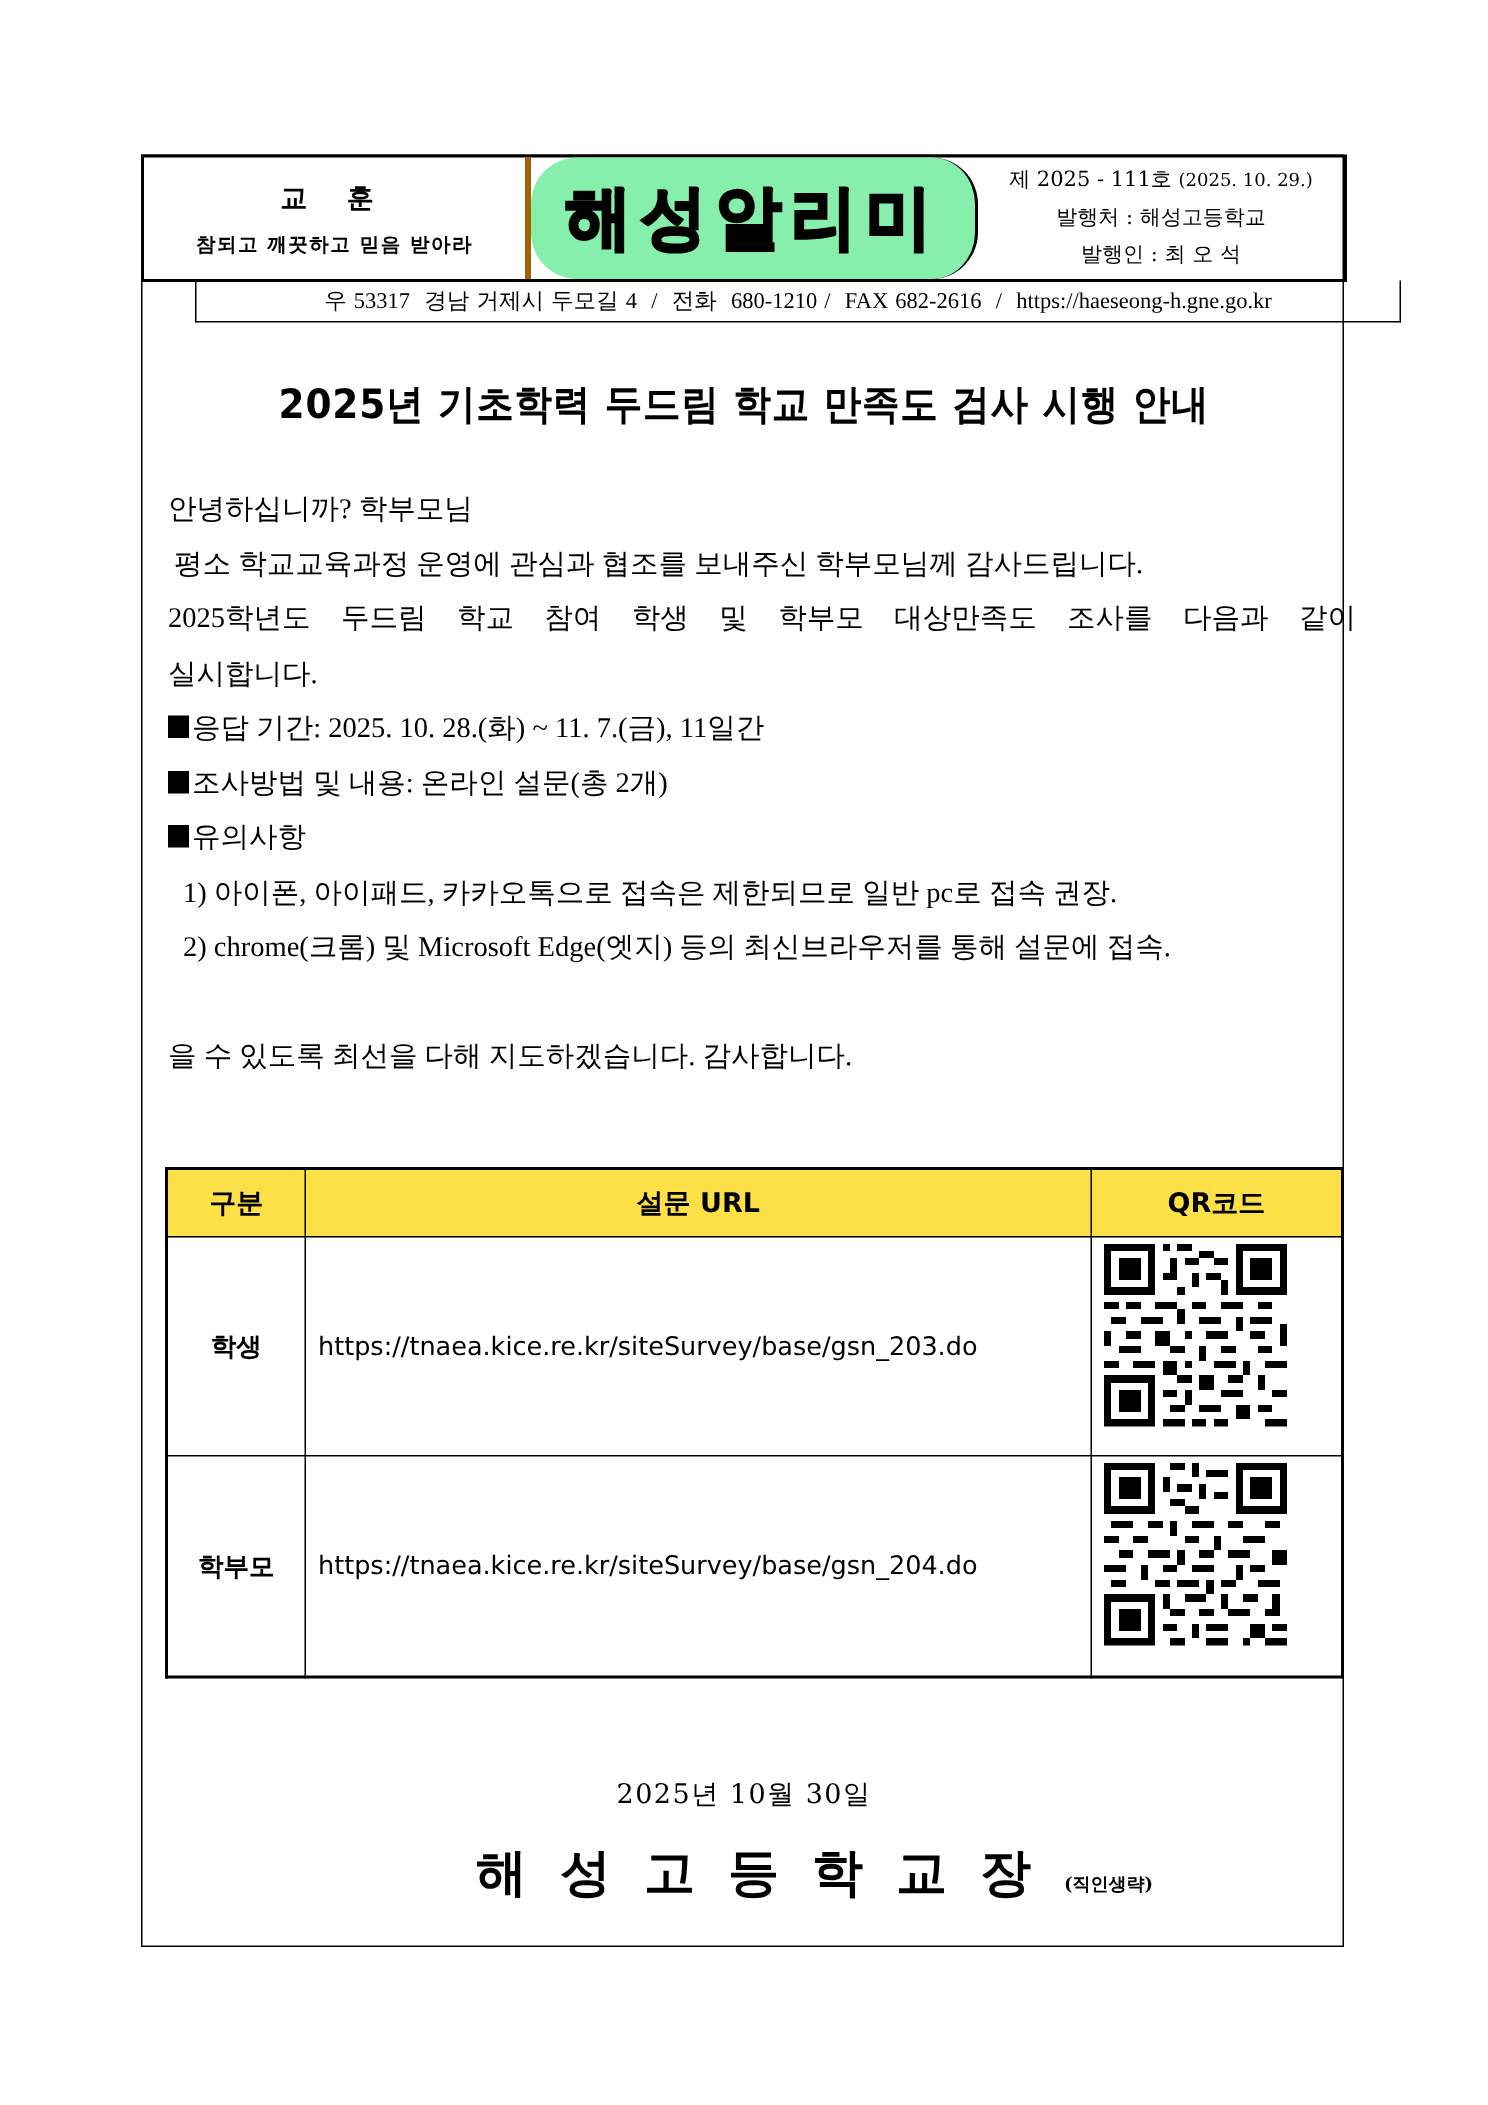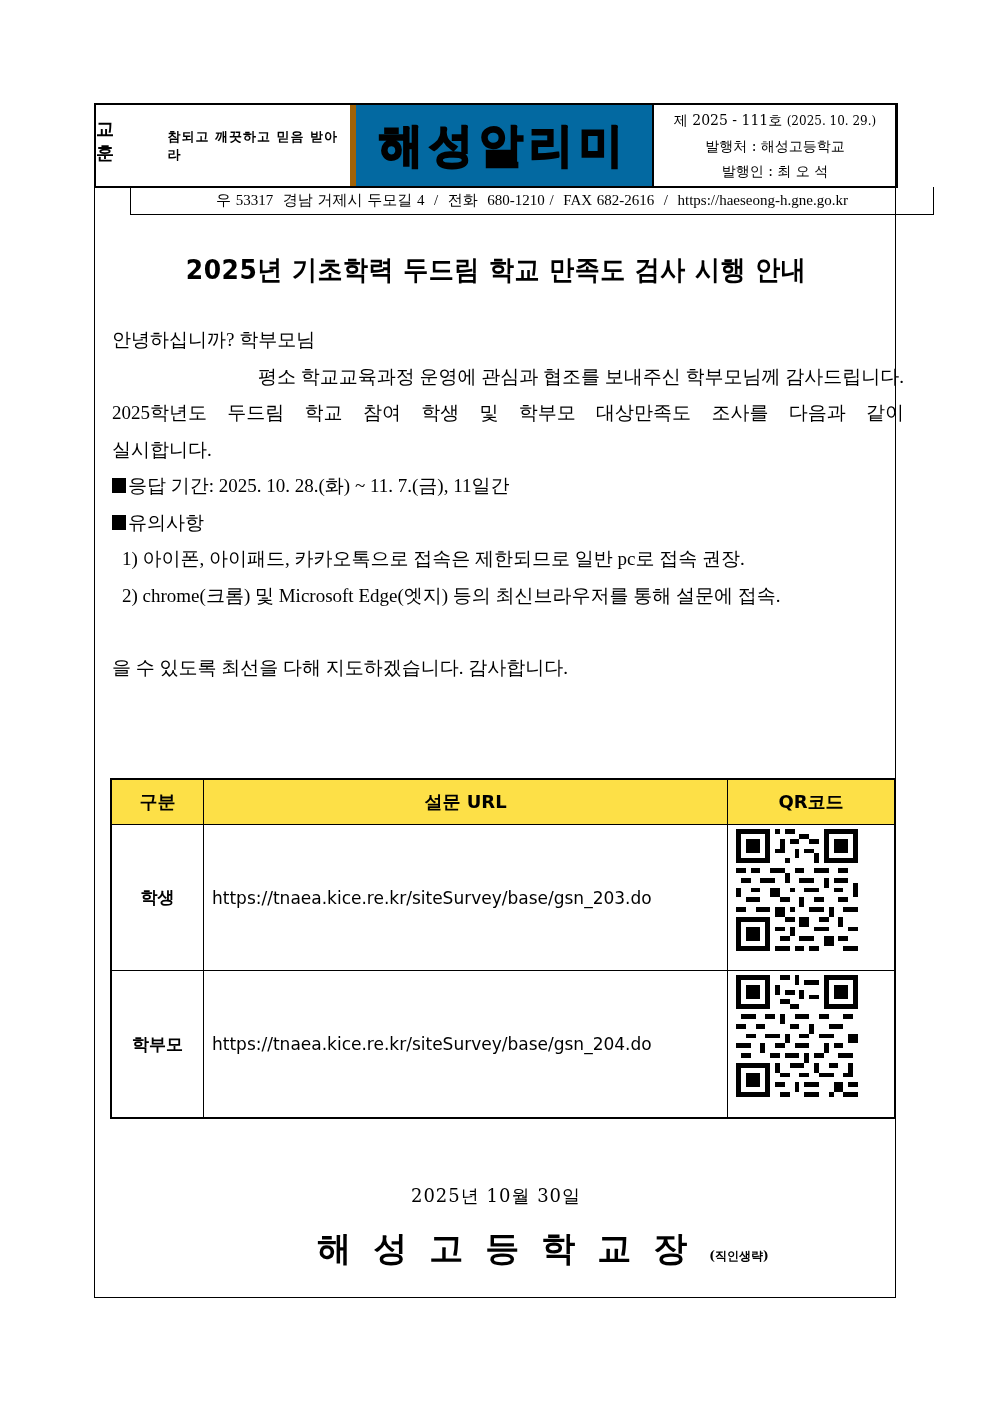--- a/index.html
+++ b/index.html
@@ -2,37 +2,37 @@
 <html><head>
   <meta charset="utf-8">
   <style>
     html, body { margin: 0; padding: 0; background: #ffffff; }
     body { width: 992px; height: 1403px; position: relative; color: #000; font-family: "DejaVu Serif", serif; }
 
     .frame { position: absolute; left: 94px; top: 103px; width: 802px; height: 1195px; border: 1px solid #000; box-sizing: border-box; }
 
     
     .masthead { position: absolute; left: 94px; top: 103px; width: 804px; height: 85px; border: 2px solid #000; box-sizing: border-box; display: flex; }
-    .motto { width: 254px; border-right: 6px solid #a16207; display: flex; flex-direction: row; align-items: center; justify-content: center; }
+    .motto { width: 254px; border-right: 4px solid #a16207; display: flex; flex-direction: column; align-items: center; justify-content: center; }
     .motto-title { font-family: "DejaVu Serif", serif; font-weight: bold; font-size: 18px; letter-spacing: 10px; margin-bottom: 10px; }
     .motto-text { font-family: "DejaVu Serif", serif; font-weight: bold; font-size: 13px; letter-spacing: 1px; }
-    .logo { width: 296px; background: #0369a1; border-right: 2px solid #000; display: flex; align-items: center; justify-content: center; }
+    .logo { width: 296px; background: #86efac; border-right: 2px solid #000; display: flex; align-items: center; justify-content: center; border-radius: 31px; }
     .logo-text { font-family: "DejaVu Serif", serif; font-weight: 900; font-size: 44px; letter-spacing: 6px; color: #000; -webkit-text-stroke: 2px #000; transform: scaleY(1.05); }
     .issue { flex: 1; display: flex; flex-direction: column; align-items: center; justify-content: center; font-family: "DejaVu Serif", serif; font-size: 14px; line-height: 25px; }
     .issue .issue-date { font-size: 12px; }
 
     .address-bar { position: absolute; left: 94px; top: 187px; width: 804px; height: 28px; border: 1px solid #000; border-top: none; box-sizing: border-box; display: flex; align-items: center; justify-content: center; font-family: "Liberation Serif", serif; font-size: 15px; word-spacing: 1px; margin-left: 36px; }
 
     .doc-title { position: absolute; left: 94px; top: 253px; width: 804px; text-align: center; font-family: "DejaVu Sans", sans-serif; font-weight: bold; font-size: 25px; letter-spacing: 0.5px; transform: scaleY(1.08); }
 
     .body-text { position: absolute; left: 112px; top: 322px; width: 792px; font-family: "Liberation Serif", serif; font-size: 19px; line-height: 36.5px; }
     .body-text p { margin: 0; white-space: nowrap; }
     .just { text-align: justify; text-align-last: justify; white-space: normal !important; }
     .bullet { display: inline-block; width: 14px; height: 15px; background: #000; margin-right: 2px; vertical-align: -1px; }
-    .indent1 { padding-left: 4px; text-align: right; }
+    .indent1 { padding-left: 4px; }
     .note { padding-left: 10px; }
     .gap { height: 36px; }
 
     
     .survey-table { position: absolute; left: 110px; top: 778px; width: 786px; height: 341px; border-collapse: collapse; border: 2px solid #000; font-family: "DejaVu Sans", sans-serif; }
     .survey-table th { background: #fde047; height: 42px; font-size: 18px; font-weight: bold; border: 1px solid #000; border-bottom: 1px solid #000; }
     .survey-table td { border: 1px solid #000; font-size: 17px; }
     .col-type { width: 89px; text-align: center; font-weight: bold; }
     .col-url { padding-left: 8px; font-family: "DejaVu Sans", sans-serif; font-size: 17px; }
     .col-qr { width: 158px; text-align: left; vertical-align: top; padding: 4px 0 0 8px; }
@@ -72,20 +72,21 @@
 </div>
 
 <div class="doc-title">2025년 기초학력 두드림 학교 만족도 검사 시행 안내</div>
 
 <div class="body-text">
   <p>안녕하십니까? 학부모님</p>
   <p class="indent1">평소 학교교육과정 운영에 관심과 협조를 보내주신 학부모님께 감사드립니다.</p>
   <p class="just">2025학년도 두드림 학교 참여 학생 및 학부모 대상만족도 조사를 다음과 같이</p>
   <p>실시합니다.</p>
   <p><span class="bullet"></span><span>응답 기간: 2025. 10. 28.(화) ~ 11. 7.(금), 11일간</span></p>
+  <p><span class="bullet"></span><span>조사방법 및 내용: 온라인 설문(총 2개)</span></p>
   <p><span class="bullet"></span><span>유의사항</span></p>
   <p class="note">1) 아이폰, 아이패드, 카카오톡으로 접속은 제한되므로 일반 pc로 접속 권장.</p>
   <p class="note">2) chrome(크롬) 및 Microsoft Edge(엣지) 등의 최신브라우저를 통해 설문에 접속.</p>
   <div class="gap"></div>
   <p>을 수 있도록 최선을 다해 지도하겠습니다. 감사합니다.</p>
 </div>
 
 <table class="survey-table">
   <thead>
     <tr>

